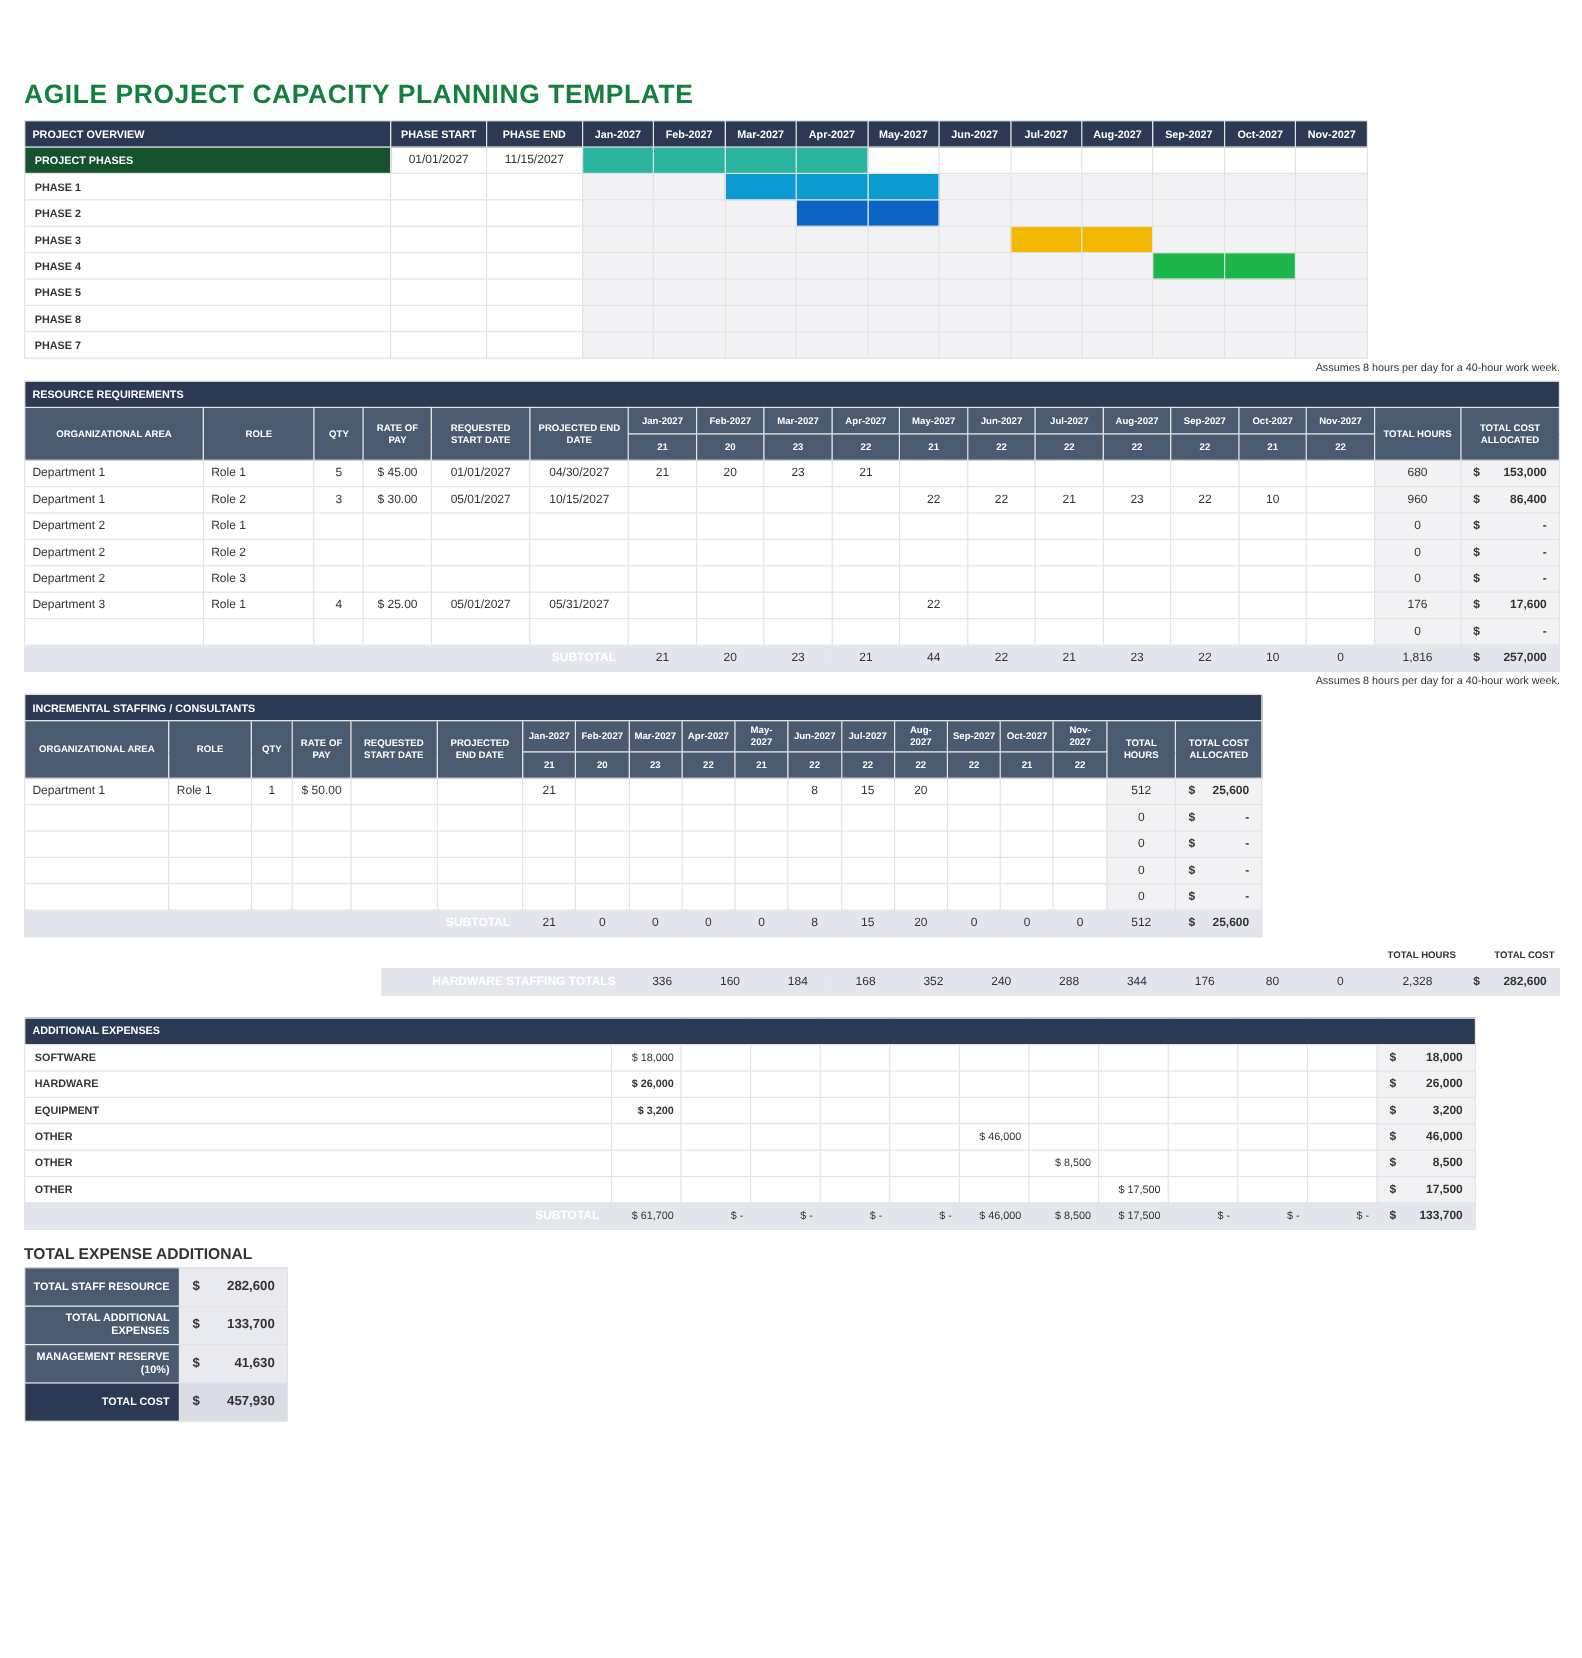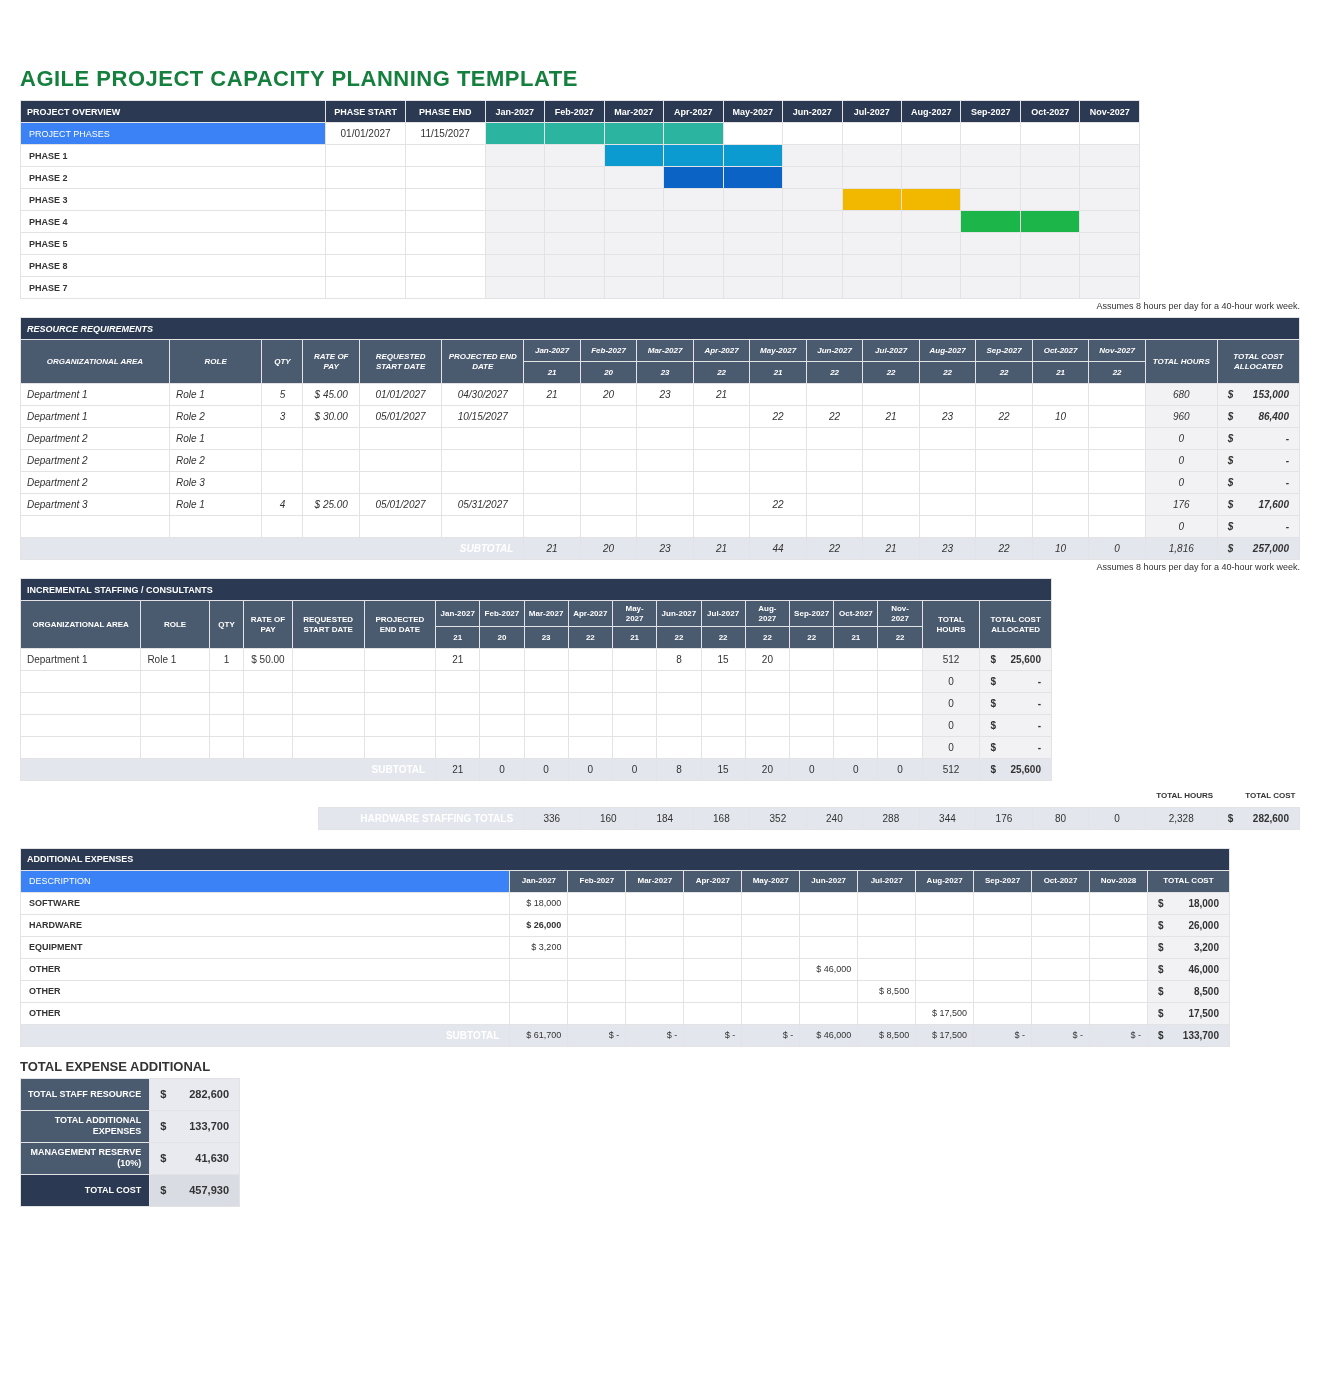--- a/index.html
+++ b/index.html
@@ -3,21 +3,21 @@
 <meta charset="utf-8">
 <style>
 * { box-sizing: border-box; margin: 0; padding: 0; }
 body { font-family: Arial, Helvetica, sans-serif; font-size: 10px; background: #fff; padding: 20px; color: #333; width: 1318px; }
 h1 { font-size: 22px; font-weight: bold; color: #15803d; letter-spacing: 0.5px; margin-bottom: 8px; margin-top: 46px; }
 h2 { font-size: 13px; font-weight: bold; color: #333; margin-bottom: 4px; margin-top: 12px; }
 table { border-collapse: collapse; background: #fff; }
 td, th { border: 1px solid #e3e3e6; padding: 4px 6px; height: 22px; vertical-align: middle; }
 .hdr-dark { background: #2b3a52; color: #fff; font-weight: bold; font-size: 9px; text-align: left; }
 .hdr-dark-c { background: #2b3a52; color: #fff; font-weight: bold; font-size: 9px; text-align: center; }
-.hdr-grey { background: #3b82f6; color: #fff; font-weight: normal; font-size: 9px; text-align: center; }
+.hdr-grey { background: #14532d; color: #fff; font-weight: bold; font-size: 9px; text-align: center; }
 .hdr-grey-2 { background: #4a5a6f; color: #fff; font-weight: bold; font-size: 8px; text-align: center; line-height: 1.2; padding: 3px 4px; }
 .row-lbl { font-weight: bold; font-size: 9px; padding-left: 8px; }
 .cell { font-size: 10px; text-align: center; }
 .cell-l { font-size: 10px; text-align: left; padding-left: 6px; }
 .cell-r { font-size: 10px; text-align: right; padding-right: 6px; }
 .alt { background: #f2f2f4; }
 .sub-hdr { background: #4a5a6f; color: #fff; font-weight: bold; font-size: 9px; text-align: right; padding-right: 10px; }
 .sub-row td { background: #e3e6ec; font-size: 10px; }
 .note { font-size: 9px; text-align: right; color: #333; margin-top: 2px; }
 .money-b { display: flex; justify-content: space-between; padding: 0 4px; font-weight: bold; }
@@ -195,21 +195,21 @@
         <td class="alt"></td>
         <td class="alt"></td>
         <td class="alt"></td>
         <td class="alt"></td>
         <td class="alt"></td>
 </tr>
 </tbody>
   </table>
 <div class="note" style="width:1280px;">Assumes 8 hours per day for a 40-hour work week.</div>
 
-<table style="width:1280px;margin-top:6px;font-style:italic;">
+<table style="width:1280px;margin-top:6px;">
 <colgroup>
   <col style="width:145px">
       <col style="width:90px">
       <col style="width:40px">
       <col style="width:55px">
       <col style="width:80px">
       <col style="width:80px">
   <col style="width:55px">
       <col style="width:55px">
       <col style="width:55px">
@@ -755,35 +755,20 @@
       <col style="width:58px">
       <col style="width:58px">
       <col style="width:58px">
       <col style="width:58px">
   <col style="width:82px">
 </colgroup>
 <tbody>
       <tr>
         <td class="hdr-dark" colspan="13">ADDITIONAL EXPENSES</td>
       </tr>
-<tr>
-  <td class="hdr-grey" style="text-align:left;padding-left:8px;">DESCRIPTION</td>
-  <td class="hdr-grey-2">Jan-2027</td>
-  <td class="hdr-grey-2">Feb-2027</td>
-  <td class="hdr-grey-2">Mar-2027</td>
-  <td class="hdr-grey-2">Apr-2027</td>
-  <td class="hdr-grey-2">May-2027</td>
-  <td class="hdr-grey-2">Jun-2027</td>
-  <td class="hdr-grey-2">Jul-2027</td>
-  <td class="hdr-grey-2">Aug-2027</td>
-  <td class="hdr-grey-2">Sep-2027</td>
-  <td class="hdr-grey-2">Oct-2027</td>
-  <td class="hdr-grey-2">Nov-2028</td>
-  <td class="hdr-grey-2">TOTAL COST</td>
-</tr>
 </tbody>
     <tbody id="expense-rows">
       <tr>
         <td class="row-lbl">SOFTWARE</td>
         <td class="cell-r" style="font-size:9px;">$ 18,000</td>
         <td class="cell-r" style="font-size:9px;"></td>
         <td class="cell-r" style="font-size:9px;"></td>
         <td class="cell-r" style="font-size:9px;"></td>
         <td class="cell-r" style="font-size:9px;"></td>
         <td class="cell-r" style="font-size:9px;"></td>
@@ -814,21 +799,21 @@
         <td class="cell-r" style="font-size:9px;"></td>
         <td class="alt">
           <div class="money-b">
             <span>$</span>
             <span>26,000</span>
           </div>
         </td>
       </tr>
       <tr>
         <td class="row-lbl">EQUIPMENT</td>
-        <td class="cell-r" style="font-size:9px;">$   3,200</td>
+        <td class="cell-r" style="font-size:9px;font-weight:bold;">$   3,200</td>
         <td class="cell-r" style="font-size:9px;"></td>
         <td class="cell-r" style="font-size:9px;"></td>
         <td class="cell-r" style="font-size:9px;"></td>
         <td class="cell-r" style="font-size:9px;"></td>
         <td class="cell-r" style="font-size:9px;"></td>
         <td class="cell-r" style="font-size:9px;"></td>
         <td class="cell-r" style="font-size:9px;"></td>
         <td class="cell-r" style="font-size:9px;"></td>
         <td class="cell-r" style="font-size:9px;"></td>
         <td class="cell-r" style="font-size:9px;"></td>

